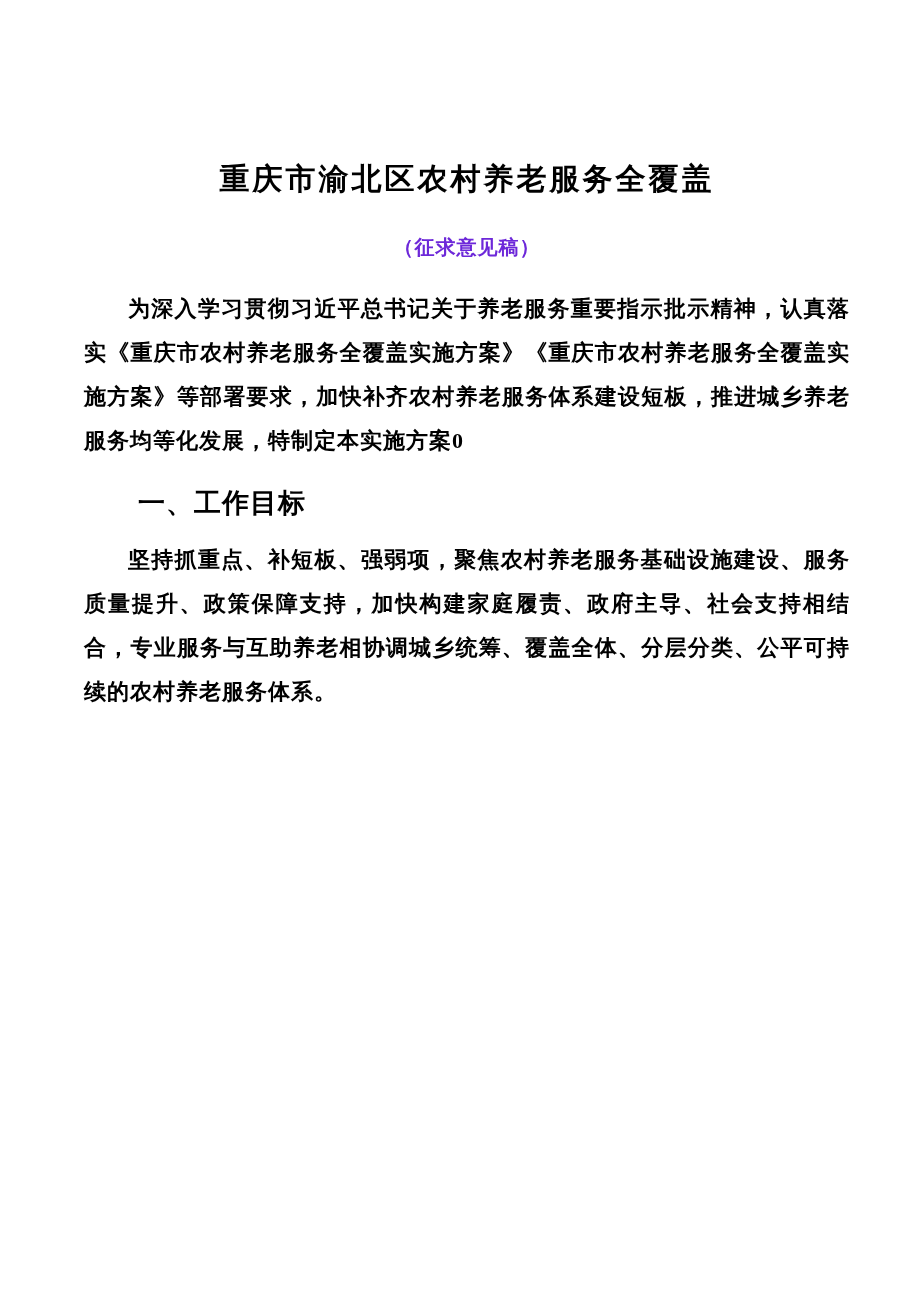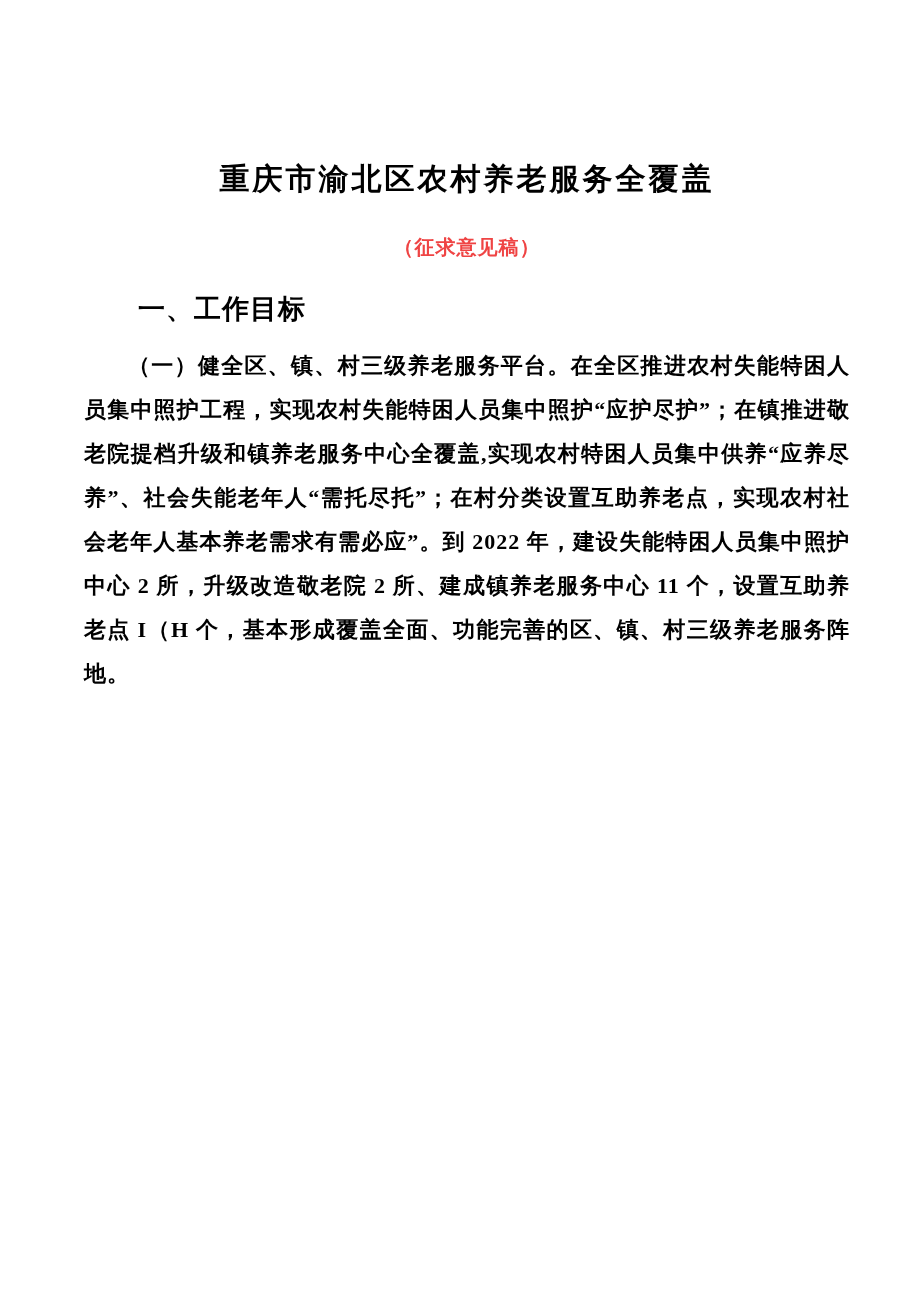--- a/index.html
+++ b/index.html
@@ -27,21 +27,21 @@
     line-height: 58px;
     letter-spacing: 3px;
     color: #000000;
   }
   .doc-subtitle {
     text-align: center;
     font-size: 20px;
     font-weight: 600;
     letter-spacing: 1px;
     margin-top: 26px;
-    color: #ef4444;
+    color: #6d28d9;
   }
   .body-text {
     margin-top: 26px;
   }
   .para {
     font-size: 22px;
     font-weight: 600;
     line-height: 44px;
     letter-spacing: 1px;
     text-align: justify;
@@ -63,20 +63,21 @@
 <body>
 
 <div class="page">
   <div class="title-block">
     <div class="doc-title">重庆市渝北区农村养老服务全覆盖</div>
   </div>
 
   <div class="doc-subtitle">（征求意见稿）</div>
 
   <div class="body-text">
+    <p class="para">为深入学习贯彻习近平总书记关于养老服务重要指示批示精神，认真落实《重庆市农村养老服务全覆盖实施方案》《重庆市农村养老服务全覆盖实施方案》等部署要求，加快补齐农村养老服务体系建设短板，推进城乡养老服务均等化发展，特制定本实施方案0</p>
 
     <h2 class="heading">一、工作目标</h2>
 
+    <p class="para">坚持抓重点、补短板、强弱项，聚焦农村养老服务基础设施建设、服务质量提升、政策保障支持，加快构建家庭履责、政府主导、社会支持相结合，专业服务与互助养老相协调城乡统筹、覆盖全体、分层分类、公平可持续的农村养老服务体系。</p>
 
-    <p class="para">（一）健全区、镇、村三级养老服务平台。在全区推进农村失能特困人员集中照护工程，实现农村失能特困人员集中照护“应护尽护”；在镇推进敬老院提档升级和镇养老服务中心全覆盖,实现农村特困人员集中供养“应养尽养”、社会失能老年人“需托尽托”；在村分类设置互助养老点，实现农村社会老年人基本养老需求有需必应”。到 2022 年，建设失能特困人员集中照护中心 2 所，升级改造敬老院 2 所、建成镇养老服务中心 11 个，设置互助养老点 I（H 个，基本形成覆盖全面、功能完善的区、镇、村三级养老服务阵地。</p>
 
   </div>
 </div>
 
 </body></html>

